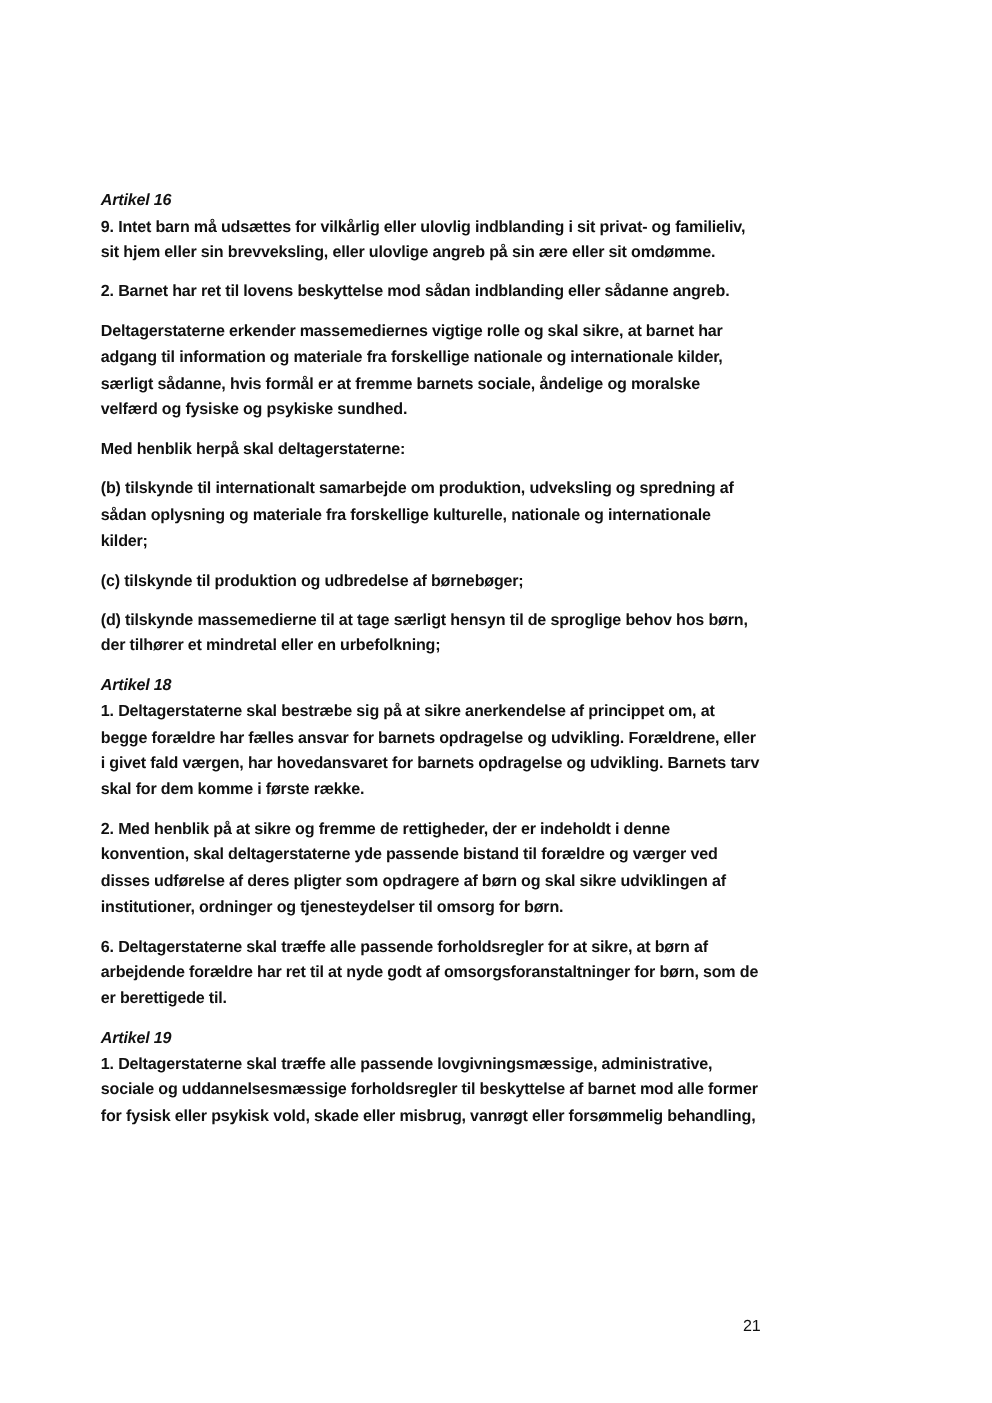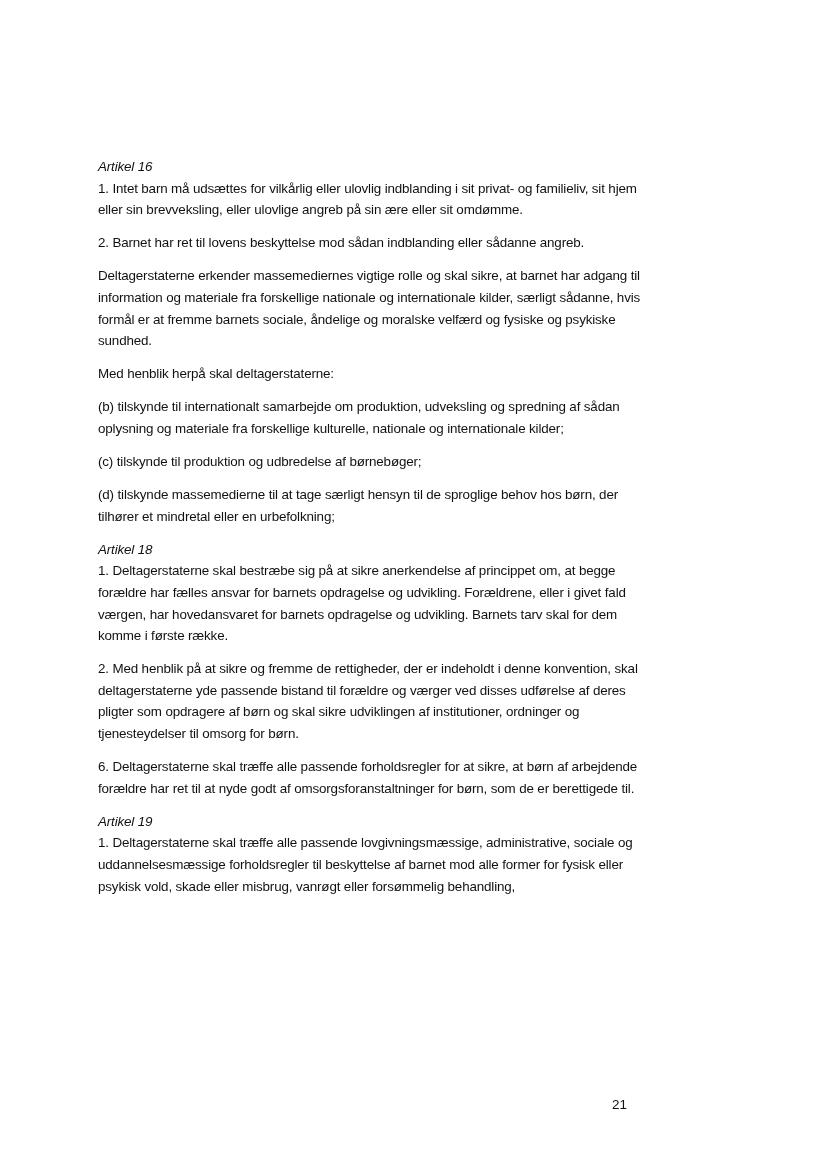--- a/index.html
+++ b/index.html
@@ -2,40 +2,40 @@
 <html><head>
 <meta charset="utf-8">
 <style>
   html, body { margin: 0; padding: 0; background: #ffffff; }
   body { width: 827px; height: 1169px; position: relative; overflow: hidden; }
   .page {
     position: absolute; left: 0; top: 0; width: 827px; height: 1169px; background: #fff;
     font-family: "Liberation Sans", sans-serif; color: #111;
   }
   .content {
-    position: absolute; left: 98px; top: 156px; width: 550px;
-    font-size: 13.4px; line-height: 21.6px; letter-spacing: -0.15px;
+    position: absolute; left: 84px; top: 156px; width: 550px;
+    font-size: 13.4px; line-height: 21.6px; letter-spacing: -0.15px; font-weight: bold;
   }
   .heading { font-style: italic; margin: 0; }
   .para { margin: 0 0 11.5px 0; }
   .article { margin-bottom: 0; }
   .page-number {
-    position: absolute; left: 612px; top: 1095px; width: 22px; 
+    position: absolute; left: 612px; top: 1095px; width: 22px; text-align: right;
     font-family: "Liberation Sans", sans-serif; font-size: 13.4px; line-height: 20px; color: #111;
   }
 </style>
 </head>
 <body>
 
 <div class="page">
   <div class="content">
 
     <section class="article">
       <p class="heading">Artikel 16</p>
-      <p class="para">1. Intet barn må udsættes for vilkårlig eller ulovlig indblanding i sit privat- og familieliv, sit hjem eller sin brevveksling, eller ulovlige angreb på sin ære eller sit omdømme.</p>
+      <p class="para">9. Intet barn må udsættes for vilkårlig eller ulovlig indblanding i sit privat- og familieliv, sit hjem eller sin brevveksling, eller ulovlige angreb på sin ære eller sit omdømme.</p>
       <p class="para">2. Barnet har ret til lovens beskyttelse mod sådan indblanding eller sådanne angreb.</p>
     </section>
 
     <section class="article">
       <p class="para">Deltagerstaterne erkender massemediernes vigtige rolle og skal sikre, at barnet har adgang til information og materiale fra forskellige nationale og internationale kilder, særligt sådanne, hvis formål er at fremme barnets sociale, åndelige og moralske velfærd og fysiske og psykiske sundhed.</p>
       <p class="para">Med henblik herpå skal deltagerstaterne:</p>
       <p class="para">(b) tilskynde til internationalt samarbejde om produktion, udveksling og spredning af sådan oplysning og materiale fra forskellige kulturelle, nationale og internationale kilder;</p>
       <p class="para">(c) tilskynde til produktion og udbredelse af børnebøger;</p>
       <p class="para">(d) tilskynde massemedierne til at tage særligt hensyn til de sproglige behov hos børn, der tilhører et mindretal eller en urbefolkning;</p>
     </section>

